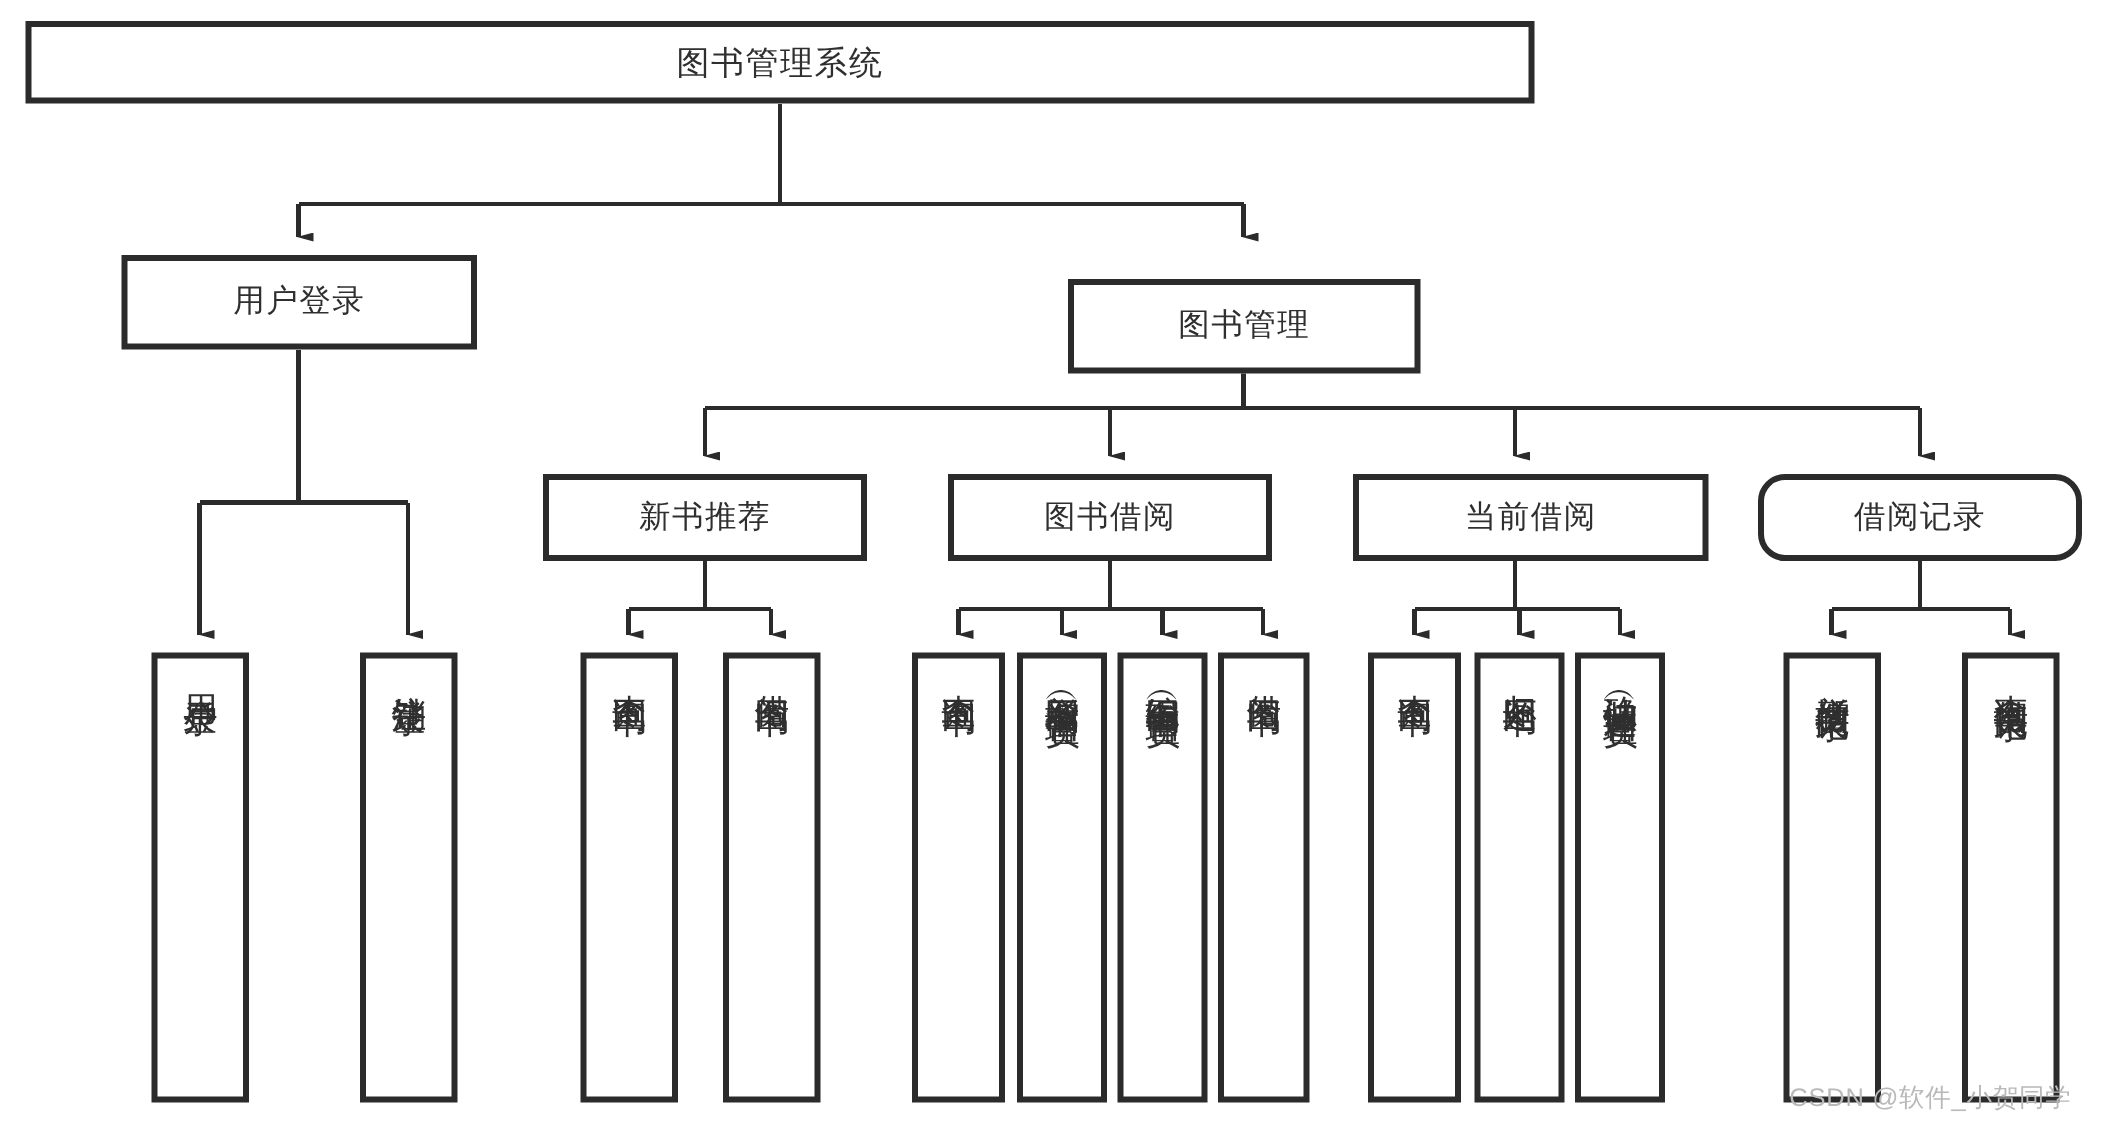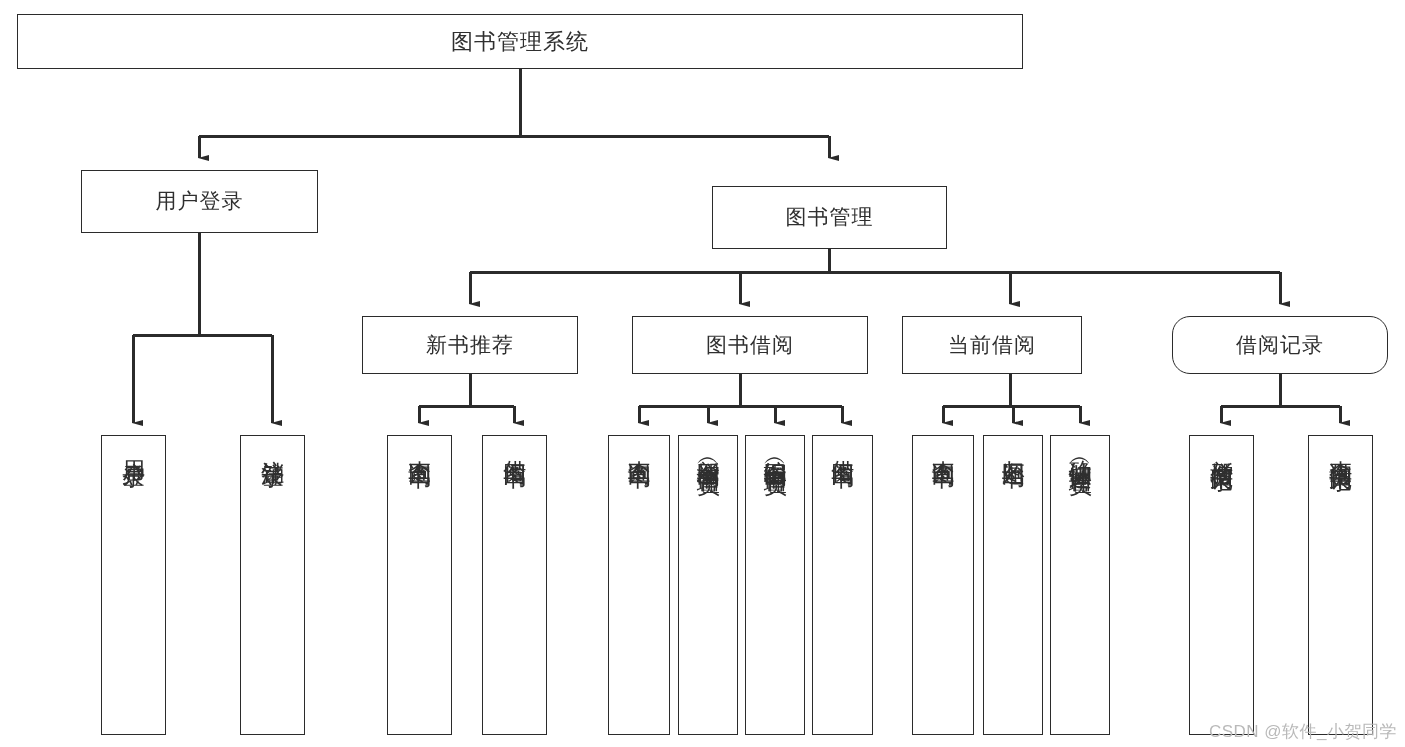--- a/index.html
+++ b/index.html
@@ -23,21 +23,21 @@
     left: 0;
     top: 0;
     width: 1405px;
     height: 747px;
     pointer-events: none;
   }
   .node {
     position: absolute;
     box-sizing: border-box;
     background: #ffffff;
-    border: 1px solid #15803d;
+    border: 4px solid #15803d;
     display: flex;
     align-items: center;
     justify-content: center;
     color: #2f2f2f;
     z-index: 2;
   }
   .node-label {
     display: block;
     text-align: center;
     line-height: 1.15;
@@ -57,21 +57,21 @@
   .node.v .node-label {
     writing-mode: vertical-rl;
     text-orientation: upright;
     font-size: 23px;
     line-height: 1.02;
     letter-spacing: 2px;
     white-space: nowrap;
   }
   #watermark {
     position: absolute;
-    right: 8px;
+    right: 24px;
     bottom: 4px;
     font-size: 17px;
     color: #b9b9b9;
     letter-spacing: 0.5px;
     z-index: 5;
     white-space: nowrap;
   }
 </style>
 </head>
 <body>
@@ -136,24 +136,24 @@
   <div class="node h level-2" style="left: 81px; top: 170px; width: 237px; height: 63px; border-color: rgb(43, 43, 43); background: rgb(255, 255, 255); color: rgb(47, 47, 47);">
     <span class="node-label">用户登录</span>
   </div>
   <div class="node h level-2" style="left: 712px; top: 170px; width: 235px; height: 63px; border-color: rgb(43, 43, 43); background: rgb(255, 255, 255); color: rgb(47, 47, 47); margin-top: 16px;">
     <span class="node-label">图书管理</span>
   </div>
 
   <div class="node h level-3" style="left: 362px; top: 316px; width: 216px; height: 58px; border-color: rgb(43, 43, 43); background: rgb(255, 255, 255); color: rgb(47, 47, 47);">
     <span class="node-label">新书推荐</span>
   </div>
-  <div class="node h level-3" style="left: 632px; top: 316px; width: 236px; height: 58px; border-color: rgb(43, 43, 43); background: rgb(255, 255, 255); color: rgb(47, 47, 47);">
+  <div class="node h level-3" style="left: 632px; top: 316px; width: 216px; height: 58px; border-color: rgb(43, 43, 43); background: rgb(255, 255, 255); color: rgb(47, 47, 47);">
     <span class="node-label">图书借阅</span>
   </div>
-  <div class="node h level-3" style="left: 902px; top: 316px; width: 180px; height: 58px; border-color: rgb(43, 43, 43); background: rgb(255, 255, 255); color: rgb(47, 47, 47);">
+  <div class="node h level-3" style="left: 902px; top: 316px; width: 237px; height: 58px; border-color: rgb(43, 43, 43); background: rgb(255, 255, 255); color: rgb(47, 47, 47);">
     <span class="node-label">当前借阅</span>
   </div>
   <div class="node h level-3" style="left: 1172px; top: 316px; width: 216px; height: 58px; border-color: rgb(43, 43, 43); background: rgb(255, 255, 255); color: rgb(47, 47, 47); border-radius: 18px;">
     <span class="node-label">借阅记录</span>
   </div>
 
   <div class="node v leaf" style="left: 101px; top: 435px; width: 65px; height: 300px; border-color: rgb(43, 43, 43); background: rgb(255, 255, 255); color: rgb(47, 47, 47);">
     <span class="node-label">用户登录</span>
   </div>
   <div class="node v leaf" style="left: 240px; top: 435px; width: 65px; height: 300px; border-color: rgb(43, 43, 43); background: rgb(255, 255, 255); color: rgb(47, 47, 47);">

